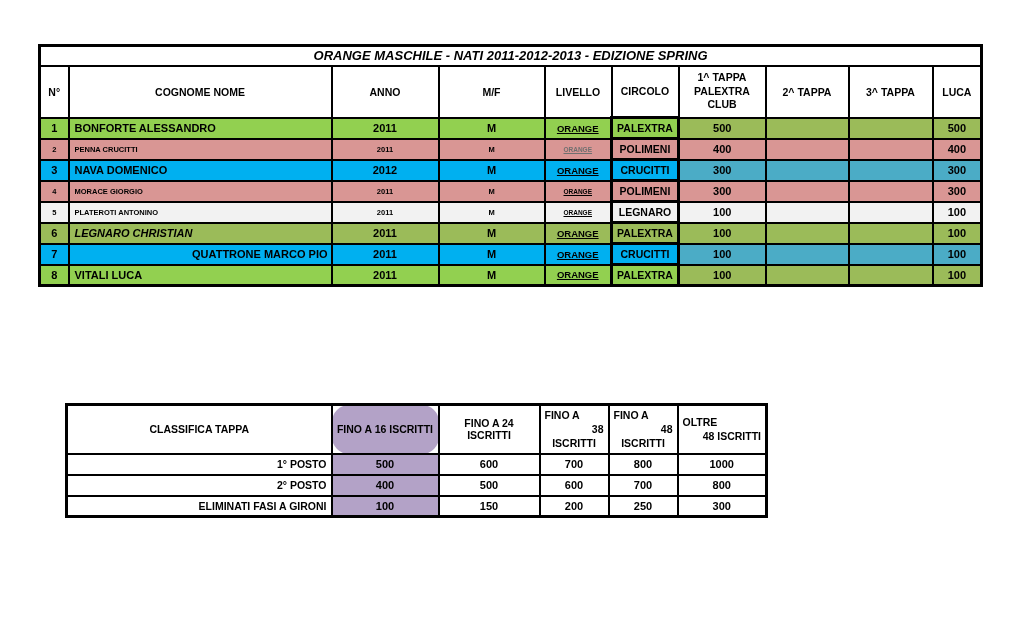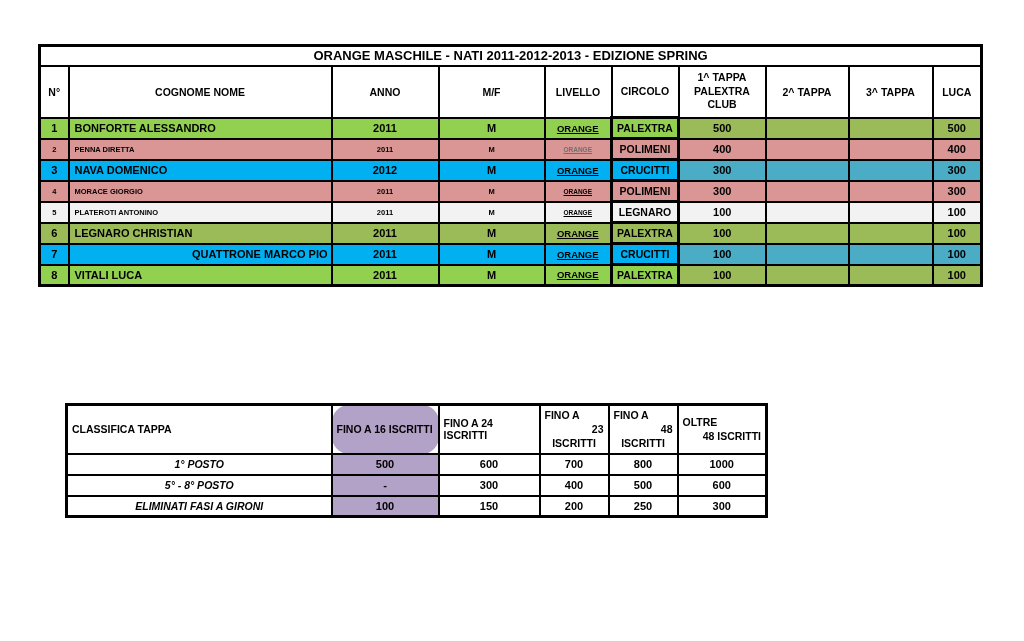--- a/index.html
+++ b/index.html
@@ -9,46 +9,46 @@
     -webkit-font-smoothing:antialiased;
   }
   table{border-collapse:collapse;table-layout:fixed;}
   td,th{overflow:hidden;box-sizing:border-box;}
 
   
   #ranking{position:absolute;left:38px;top:44px;}
   #ranking table{width:942px;border:3px solid #000;}
   #ranking td,#ranking th{border:2px solid #000;padding:0 3px;}
   #ranking .title-cell{
-    height:20px;font-weight:bold;font-size:13px;text-align:center;background:#fff;
+    height:20px;font-weight:bold;font-size:13px;text-align:center;background:#fff;font-style:italic;
   }
   #ranking th{height:52px;font-size:10.5px;font-weight:bold;text-align:center;background:#fff;vertical-align:middle;}
   #ranking th.wrap-lines{white-space:pre-line;line-height:1.3;}
   #ranking td{height:21px;font-weight:bold;text-align:center;font-size:11px;vertical-align:middle;}
   #ranking td.name{text-align:left;padding-left:5px;}
   #ranking td.livello{font-size:9.5px;text-decoration:underline;}
   #ranking td.circolo{font-size:10.5px;border:3px solid #000;}
   #ranking tr.small td.n,
   #ranking tr.small td.name,
   #ranking tr.small td.anno,
   #ranking tr.small td.mf{font-size:7.5px;}
   #ranking tr.small td.livello{font-size:6.5px;}
   #ranking td.livello.muted{color:#6f6f6f;}
 
   
   #points{position:absolute;left:65px;top:403px;}
   #points table{width:700px;border:3px solid #000;}
   #points td,#points th{border:2px solid #000;padding:0 4px;}
-  #points th{height:49px;font-size:10.5px;font-weight:bold;vertical-align:middle;text-align:left;background:#fff;}
+  #points th{height:49px;font-size:10.5px;font-weight:bold;vertical-align:middle;text-align:center;background:#fff;}
   #points th.wrapped{text-align:left;}
   #points th .hl{line-height:1.35;text-align:left;}
   #points th .hl.l1{text-align:right;}
   #points th .hl.l2{text-align:center;}
   #points td{height:21px;font-weight:bold;vertical-align:middle;}
-  #points td.rowlabel{font-size:10.5px;text-align:center;background:#fff;font-style:italic;}
+  #points td.rowlabel{font-size:10.5px;text-align:right;background:#fff;}
   #points td.val{font-size:11px;text-align:center;background:#fff;}
 </style>
 </head>
 <body>
 
 <div id="ranking">
   <table>
     <colgroup>
       <col style="width:29px">
         <col style="width:263px">
@@ -88,21 +88,21 @@
           <td class="mf" style="background: rgb(146, 208, 80);">M</td>
           <td class="livello" style="background: rgb(146, 208, 80);">ORANGE</td>
           <td class="circolo" style="background: rgb(146, 208, 80);">PALEXTRA</td>
           <td class="t" style="background: rgb(155, 187, 89);">500</td>
           <td class="t" style="background: rgb(155, 187, 89);"></td>
           <td class="t" style="background: rgb(155, 187, 89);"></td>
           <td class="t" style="background: rgb(155, 187, 89);">500</td>
         </tr>
         <tr class="small">
           <td class="n" style="background: rgb(217, 150, 148);">2</td>
-          <td class="name" style="background: rgb(217, 150, 148);">PENNA DIRETTA</td>
+          <td class="name" style="background: rgb(217, 150, 148);">PENNA CRUCITTI</td>
           <td class="anno" style="background: rgb(217, 150, 148);">2011</td>
           <td class="mf" style="background: rgb(217, 150, 148);">M</td>
           <td class="livello muted" style="background: rgb(217, 150, 148);">ORANGE</td>
           <td class="circolo" style="background: rgb(217, 150, 148);">POLIMENI</td>
           <td class="t" style="background: rgb(217, 150, 148);">400</td>
           <td class="t" style="background: rgb(217, 150, 148);"></td>
           <td class="t" style="background: rgb(217, 150, 148);"></td>
           <td class="t" style="background: rgb(217, 150, 148);">400</td>
         </tr>
         <tr>
@@ -136,21 +136,21 @@
           <td class="mf" style="background: rgb(242, 242, 242);">M</td>
           <td class="livello" style="background: rgb(242, 242, 242);">ORANGE</td>
           <td class="circolo" style="background: rgb(242, 242, 242);">LEGNARO</td>
           <td class="t" style="background: rgb(242, 242, 242);">100</td>
           <td class="t" style="background: rgb(242, 242, 242);"></td>
           <td class="t" style="background: rgb(242, 242, 242);"></td>
           <td class="t" style="background: rgb(242, 242, 242);">100</td>
         </tr>
         <tr>
           <td class="n" style="background: rgb(155, 187, 89);">6</td>
-          <td class="name" style="background: rgb(155, 187, 89);">LEGNARO CHRISTIAN</td>
+          <td class="name" style="background: rgb(155, 187, 89); font-style: italic;">LEGNARO CHRISTIAN</td>
           <td class="anno" style="background: rgb(155, 187, 89);">2011</td>
           <td class="mf" style="background: rgb(155, 187, 89);">M</td>
           <td class="livello" style="background: rgb(155, 187, 89);">ORANGE</td>
           <td class="circolo" style="background: rgb(155, 187, 89);">PALEXTRA</td>
           <td class="t" style="background: rgb(155, 187, 89);">100</td>
           <td class="t" style="background: rgb(155, 187, 89);"></td>
           <td class="t" style="background: rgb(155, 187, 89);"></td>
           <td class="t" style="background: rgb(155, 187, 89);">100</td>
         </tr>
         <tr>
@@ -191,21 +191,21 @@
         <col style="width:69px">
         <col style="width:89px">
     </colgroup>
     <tbody>
       <tr id="points-header-row">
           <th>CLASSIFICA TAPPA</th>
           <th style="background: rgb(179, 162, 199); border-radius: 17px;">FINO A 16 ISCRITTI</th>
           <th>FINO A 24 ISCRITTI</th>
           <th class="wrapped">
             <div class="hl l0">FINO A</div>
-            <div class="hl l1">23</div>
+            <div class="hl l1">38</div>
             <div class="hl l2">ISCRITTI</div>
           </th>
           <th class="wrapped">
             <div class="hl l0">FINO A</div>
             <div class="hl l1">48</div>
             <div class="hl l2">ISCRITTI</div>
           </th>
           <th class="wrapped">
             <div class="hl l0">OLTRE</div>
             <div class="hl l1">48 ISCRITTI</div>
@@ -215,26 +215,26 @@
     <tbody id="points-body">
         <tr>
           <td class="rowlabel">1° POSTO</td>
           <td class="val" style="background: rgb(179, 162, 199);">500</td>
           <td class="val">600</td>
           <td class="val">700</td>
           <td class="val">800</td>
           <td class="val">1000</td>
         </tr>
         <tr>
-          <td class="rowlabel">5° - 8° POSTO</td>
-          <td class="val" style="background: rgb(179, 162, 199);">-</td>
-          <td class="val">300</td>
-          <td class="val">400</td>
+          <td class="rowlabel">2° POSTO</td>
+          <td class="val" style="background: rgb(179, 162, 199);">400</td>
           <td class="val">500</td>
           <td class="val">600</td>
+          <td class="val">700</td>
+          <td class="val">800</td>
         </tr>
         <tr>
           <td class="rowlabel">ELIMINATI FASI A GIRONI</td>
           <td class="val" style="background: rgb(179, 162, 199);">100</td>
           <td class="val">150</td>
           <td class="val">200</td>
           <td class="val">250</td>
           <td class="val">300</td>
         </tr>
       </tbody>

